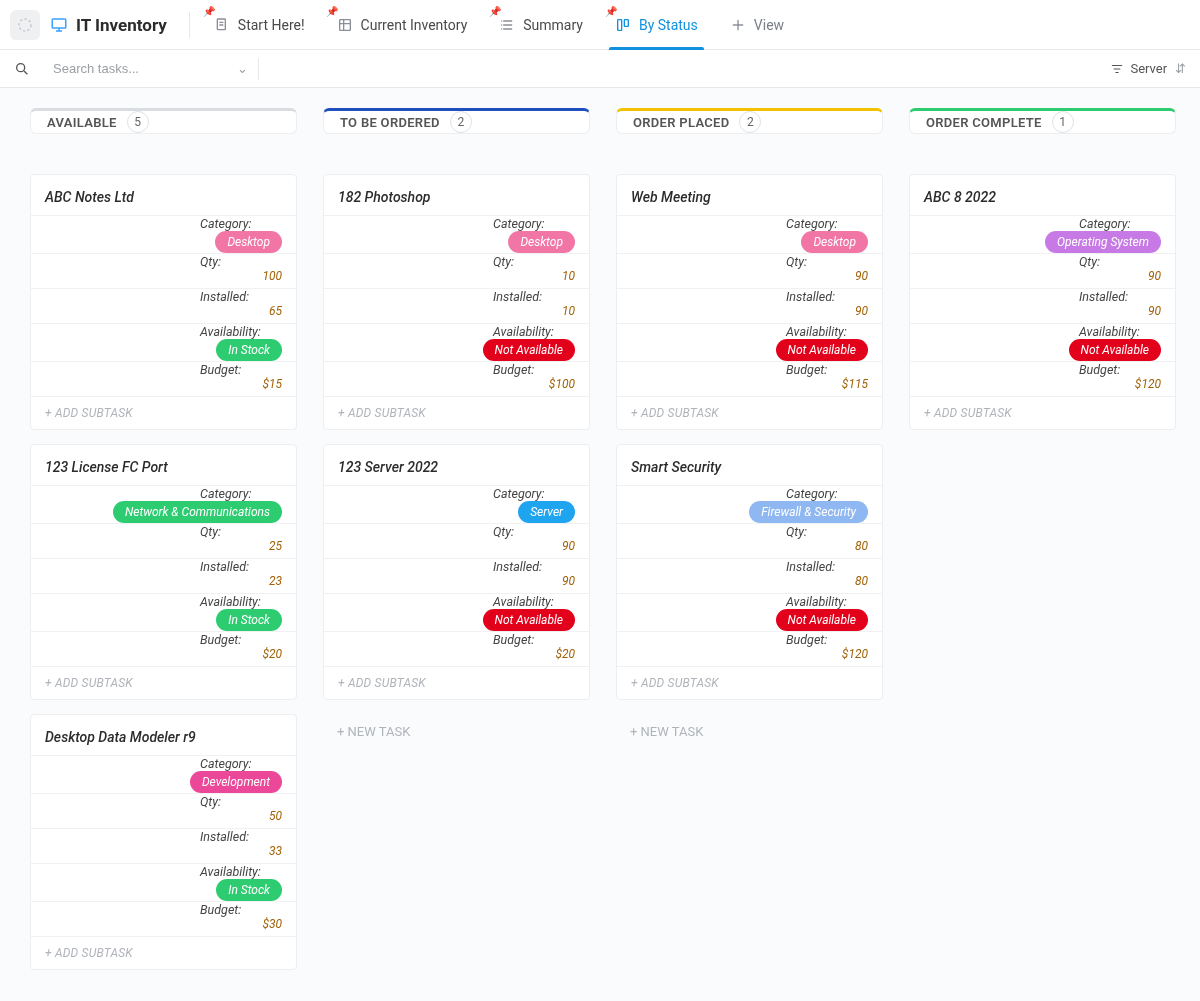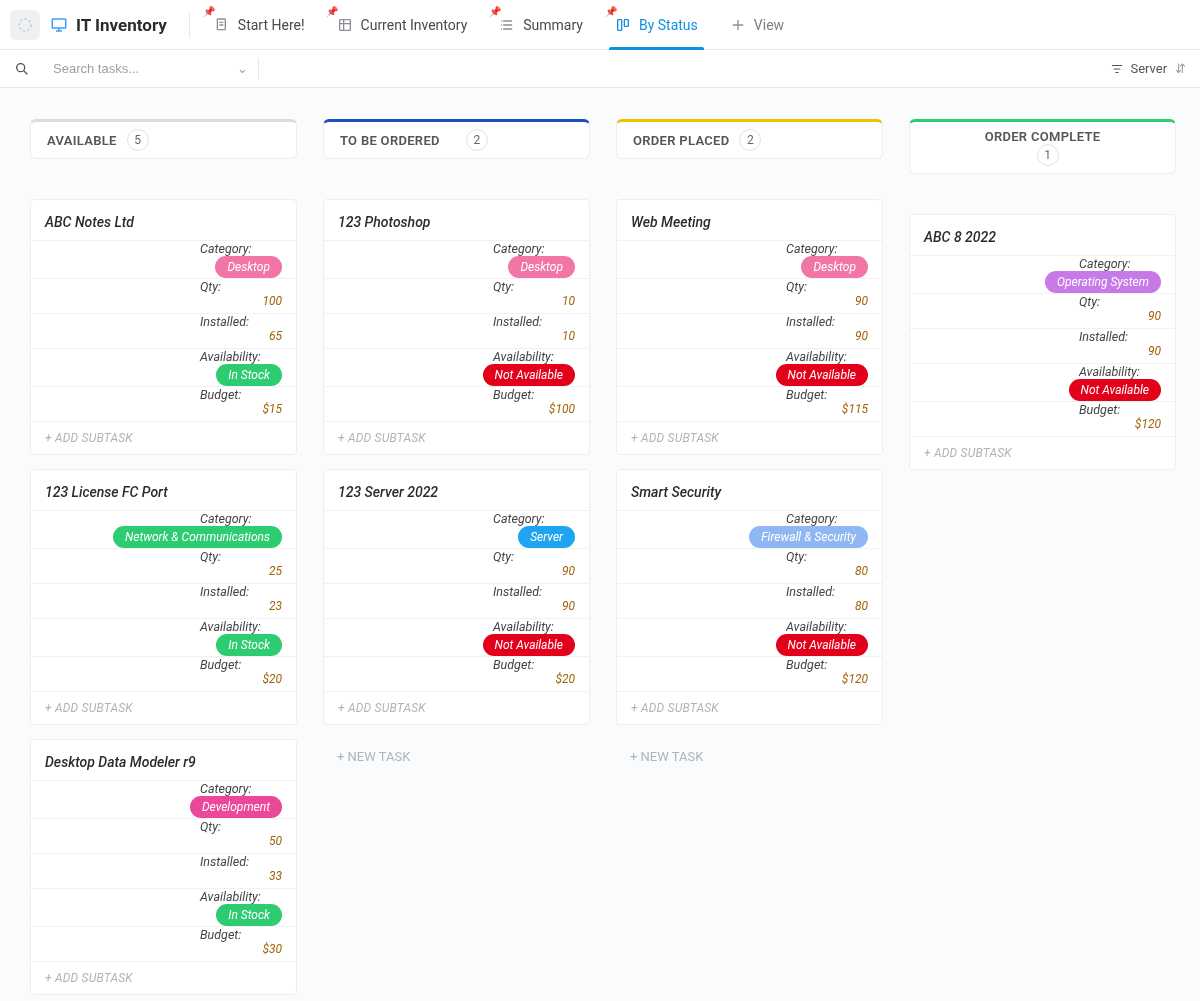--- a/index.html
+++ b/index.html
@@ -23,21 +23,21 @@
   .searchbar input { border:none; outline:none; font-size:13px; color:#555; width:180px; background:transparent;margin-left:15px; }
   .searchbar input::placeholder { color:#9aa0a6; }
   .searchbar .chev { color:#9aa0a6; margin-left:4px; }
   .searchbar .sep { width:1px; height:22px; background:#e8e8e8; margin:0 10px; }
   .searchbar .spacer { flex:1; }
   .filter-btn { display:flex; align-items:center; color:#555; cursor:pointer; margin-right:8px; }
   .filter-btn svg { width:14px; height:14px; margin-right:6px; }
   .expand-btn { color:#9aa0a6; cursor:pointer; }
   .board { background:#fafbfc; padding:20px 30px 30px; min-height:900px; display:flex; gap:26px; align-items:flex-start; overflow-x:auto; }
   .column { width:267px; flex-shrink:0; }
-  .col-header { background:#fff; border:1px solid #eceef0; border-top:3px solid; border-radius:6px; padding:7px 16px; display:flex; align-items:center; margin-bottom:40px;margin-top:11px; }
+  .col-header { background:#fff; border:1px solid #eceef0; border-top:3px solid; border-radius:6px; padding:0 16px; display:flex; align-items:center; margin-bottom:40px; }
   .col-header .title { font-size:13px; font-weight:600; letter-spacing:0.3px; color:#555; }
   .col-header .count { margin-left:10px; min-width:22px; height:22px; border:1px solid #e0e2e5; border-radius:11px; display:flex; align-items:center; justify-content:center; font-size:12px; color:#666; padding:0 6px; }
   .card { background:#fff; border:1px solid #eceef0; border-radius:4px; margin-bottom:14px; overflow:hidden;font-style:italic; }
   .card-title { padding:14px 14px 10px; font-size:14px; font-weight:500; color:#2b2b2b; }
   .row { display:flex; align-items:flex-end; border-top:1px solid #f0f1f3; padding:0 14px; min-height:35px;flex-direction:column; }
   .row .label { width:82px; font-size:12.5px; color:#444; flex-shrink:0; }
   .row .value { font-size:12px; color:#a16207; }
   .pill { display:inline-block; padding:4px 12px; border-radius:12px; font-size:12px; color:#fff; }
   .add-subtask { border-top:1px solid #f0f1f3; padding:9px 14px; font-size:12px; color:#b0b4ba; cursor:pointer; letter-spacing:0.2px; }
   .new-task { padding:10px 14px; font-size:13px; color:#b0b4ba; cursor:pointer; }
@@ -191,26 +191,26 @@
           <span class="pill" style="background:#2ecc71">In Stock</span>
         </div>
         <div class="row">
           <span class="label">Budget:</span>
           <span class="value">$30</span>
         </div>
         <div class="add-subtask">+ ADD SUBTASK</div>
       </div>
     </div>
     <div class="column">
-      <div class="col-header" style="border-top-color: rgb(31, 79, 191); gap: 16px;">
+      <div class="col-header" style="border-top-color: rgb(31, 79, 191);">
         <span class="title">TO BE ORDERED</span>
         <span class="count">2</span>
       </div>
       <div class="card">
-        <div class="card-title">123 Photoshop</div>
+        <div class="card-title">182 Photoshop</div>
         <div class="row">
           <span class="label">Category:</span>
           <span class="pill" style="background:#f176a5">Desktop</span>
         </div>
         <div class="row">
           <span class="label">Qty:</span>
           <span class="value">10</span>
         </div>
         <div class="row">
           <span class="label">Installed:</span>
@@ -301,21 +301,21 @@
         </div>
         <div class="row">
           <span class="label">Budget:</span>
           <span class="value">$120</span>
         </div>
         <div class="add-subtask">+ ADD SUBTASK</div>
       </div>
       <div class="new-task">+ NEW TASK</div>
     </div>
     <div class="column">
-      <div class="col-header" style="border-top-color: rgb(46, 204, 113); flex-direction: column;">
+      <div class="col-header" style="border-top-color: rgb(46, 204, 113);">
         <span class="title">ORDER COMPLETE</span>
         <span class="count">1</span>
       </div>
       <div class="card">
         <div class="card-title">ABC 8 2022</div>
         <div class="row">
           <span class="label">Category:</span>
           <span class="pill" style="background:#c77ae6">Operating System</span>
         </div>
         <div class="row">

